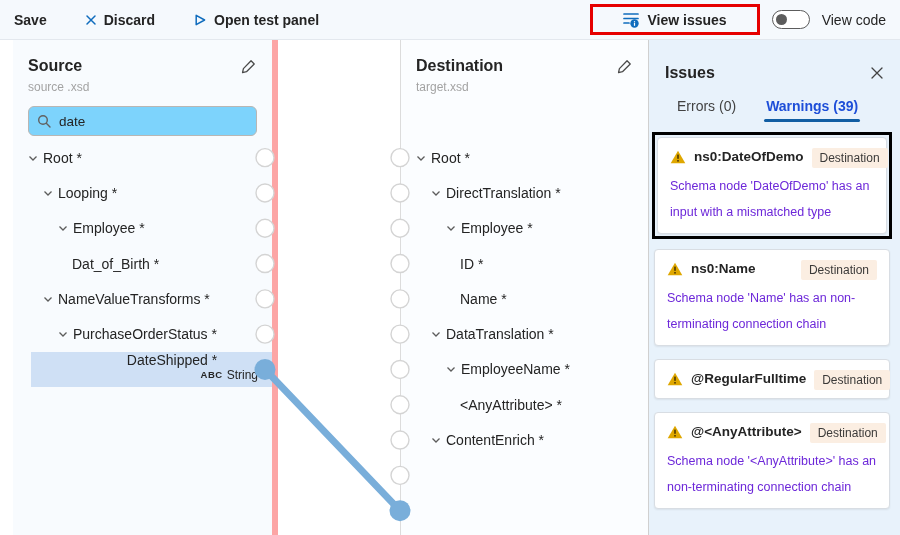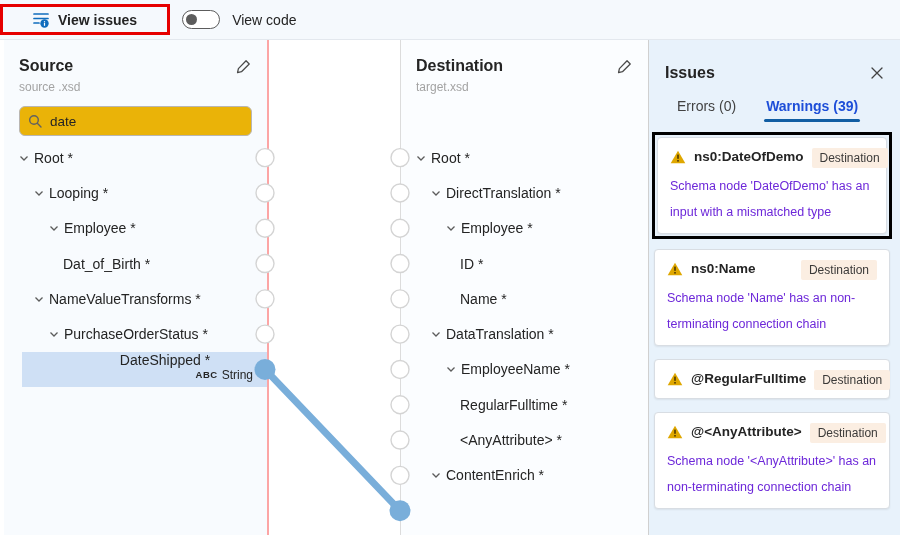--- a/index.html
+++ b/index.html
@@ -29,33 +29,33 @@
   .anno-box { border:3px solid #e60000; padding:2px 26px; display:flex; align-items:center; }
   .toggle {
     position:relative; width:38px; height:19px; border:1px solid #5c5c5c;
     border-radius:10px; background:#fff; cursor:pointer; flex:none;
   }
   .toggle .knob { position:absolute; left:3px; top:3px; width:11px; height:11px; border-radius:50%; background:#5c5c5c; }
 
   
   #main { position:absolute; left:0; top:40px; width:900px; height:495px; background:#fff; }
   .panel { position:absolute; top:0; height:495px; }
-  .panel.src  { left:4px;   width:265px; background:#f8fbfe; border-right:2px solid #fca5a5; }
+  .panel.src  { left:13px;   width:265px; background:#f8fbfe; border-right:6px solid #fca5a5; }
   .panel.dst  { left:400px; width:249px; background:#fbfdff; border-left:1px solid #dcdcdc; border-right:1px solid #d0d0d0; }
   .panel.issues { left:649px; width:251px; background:#e8f2fb; }
 
   .p-head { padding:14px 15px 0 15px; height:100px; }
   .p-title-row { display:flex; align-items:center; justify-content:space-between; height:24px; }
   .p-title { font-size:16px; font-weight:700; color:#242424; }
   .pencil { cursor:pointer; display:inline-flex; }
   .p-sub { font-size:12px; color:#a3a3a3; margin-top:2px; height:16px; }
   .search { position:relative; margin-top:10px; }
   .search input {
     width:100%; height:30px; border:1px solid #b9b6b3; border-radius:6px;
-    background:#eab308; padding:0 8px 0 30px; font-family:inherit; font-size:13.5px; color:#242424; outline:none;
+    background:#7dd3fc; padding:0 8px 0 30px; font-family:inherit; font-size:13.5px; color:#242424; outline:none;
   }
   .search input::placeholder { color:#616161; }
   .s-ic { position:absolute; left:9px; top:8px; }
 
   
   .tree-row {
     height:35.3px; display:flex; align-items:center;
     font-size:14px; color:#242424; cursor:pointer; white-space:nowrap;
   }
   .chev { display:inline-flex; width:16px; flex:none; }
@@ -87,20 +87,39 @@
   .card-title { font-size:13.5px; font-weight:700; color:#242424; padding-top:1px; }
   .dest-badge { margin-left:auto; background:#fbeee2; color:#3b3a39; font-size:12px; padding:3px 8px; border-radius:2px; flex:none; }
   .card-msg { font-size:12.5px; color:#6d28d9; line-height:26px; margin-top:5px; }
 </style>
 </head>
 <body>
 
 <div id="app">
 
   <div class="toolbar">
+    <div class="tb-left">
+      <button class="tb-btn">Save</button>
+      <button class="tb-btn">
+        <span class="ic">
+          <svg width="12" height="12" viewBox="0 0 12 12">
+              <path d="M2 2 L10 10 M10 2 L2 10" stroke="#0f6cbd" stroke-width="1.5" stroke-linecap="round" fill="none"></path>
+            </svg>
+        </span>
+        <span>Discard</span>
+      </button>
+      <button class="tb-btn">
+        <span class="ic">
+          <svg width="14" height="14" viewBox="0 0 14 14">
+              <path d="M3.2 2.3 L11.6 7 L3.2 11.7 Z" fill="none" stroke="#0f6cbd" stroke-width="1.5" stroke-linejoin="round"></path>
+            </svg>
+        </span>
+        <span>Open test panel</span>
+      </button>
+    </div>
     <div class="tb-right">
       <div class="anno-box">
         <button class="tb-btn">
           <span class="ic">
             <svg width="18" height="17" viewBox="0 0 18 17">
               <g stroke="#0f6cbd" stroke-width="1.7" stroke-linecap="round">
                 <line x1="1" y1="3" x2="15" y2="3"></line>
                 <line x1="1" y1="7.5" x2="15" y2="7.5"></line>
                 <line x1="1" y1="12" x2="6" y2="12"></line>
               </g>
@@ -247,23 +266,20 @@
             </span>
             <span class="tree-label">DataTranslation *</span>
           </div>
           <div class="tree-row" style="padding-left: 44px;">
             <span class="chev">
               <svg width="12" height="12" viewBox="0 0 12 12">
                 <path d="M2.5 4.5 L6 8 L9.5 4.5" fill="none" stroke="#5c5c5c" stroke-width="1.3"></path>
               </svg>
             </span>
             <span class="tree-label">EmployeeName *</span>
-          </div>
-          <div class="tree-row" style="padding-left: 59px;">
-            <span class="tree-label">RegularFulltime *</span>
           </div>
           <div class="tree-row" style="padding-left: 59px;">
             <span class="tree-label">&lt;AnyAttribute&gt; *</span>
           </div>
           <div class="tree-row" style="padding-left: 29px;">
             <span class="chev">
               <svg width="12" height="12" viewBox="0 0 12 12">
                 <path d="M2.5 4.5 L6 8 L9.5 4.5" fill="none" stroke="#5c5c5c" stroke-width="1.3"></path>
               </svg>
             </span>

